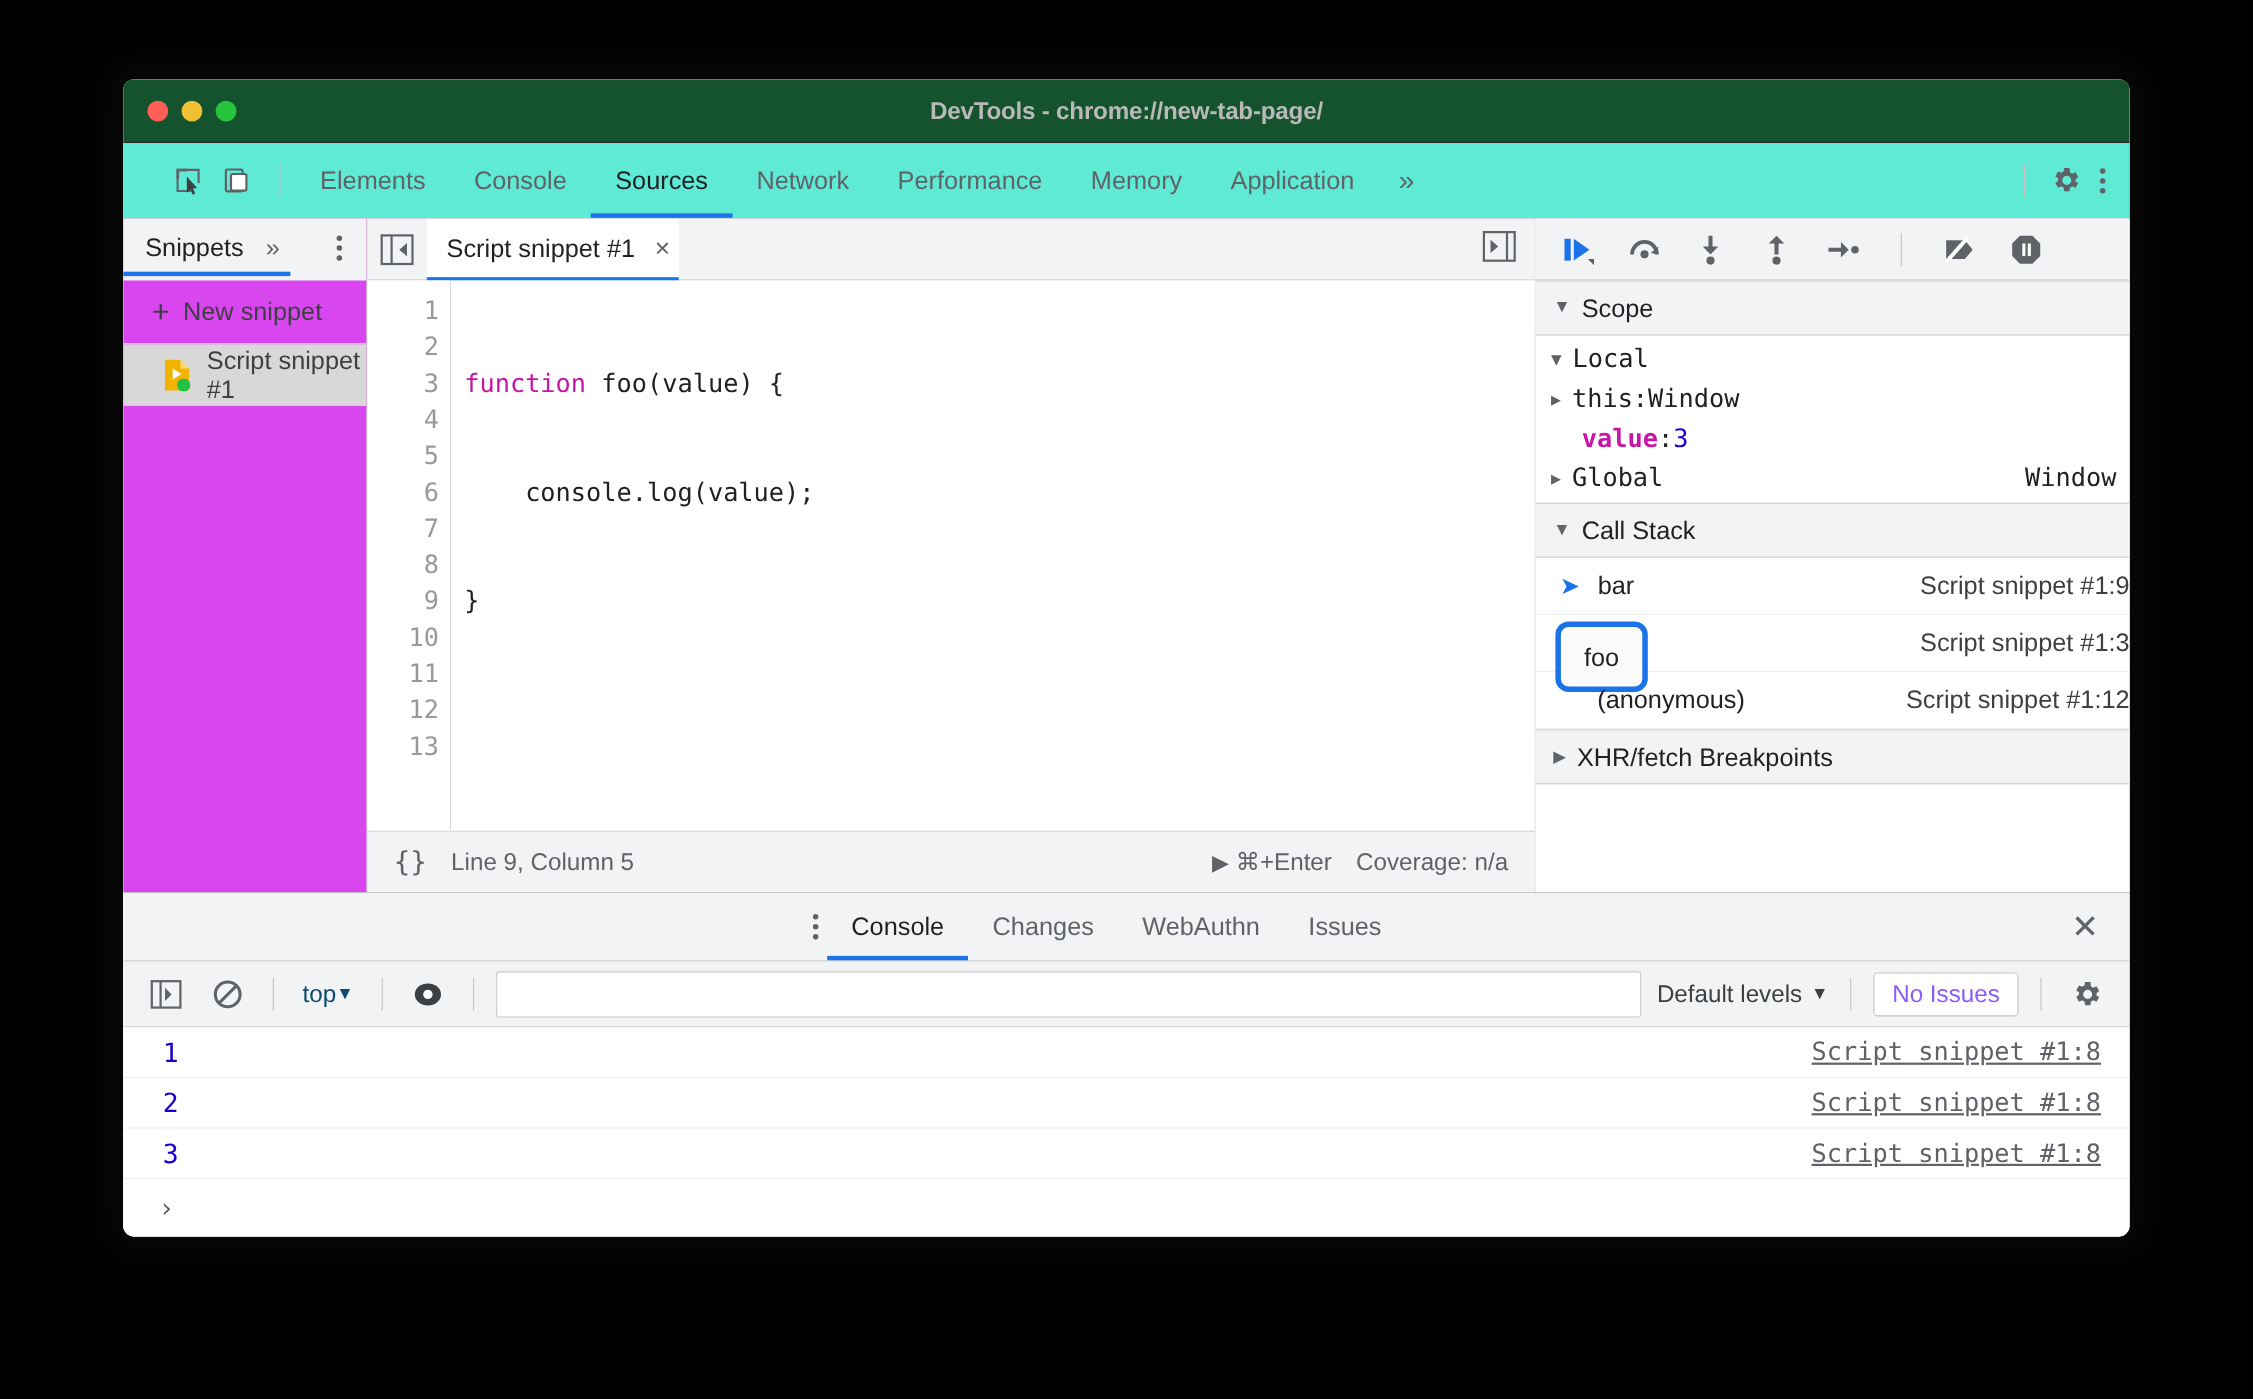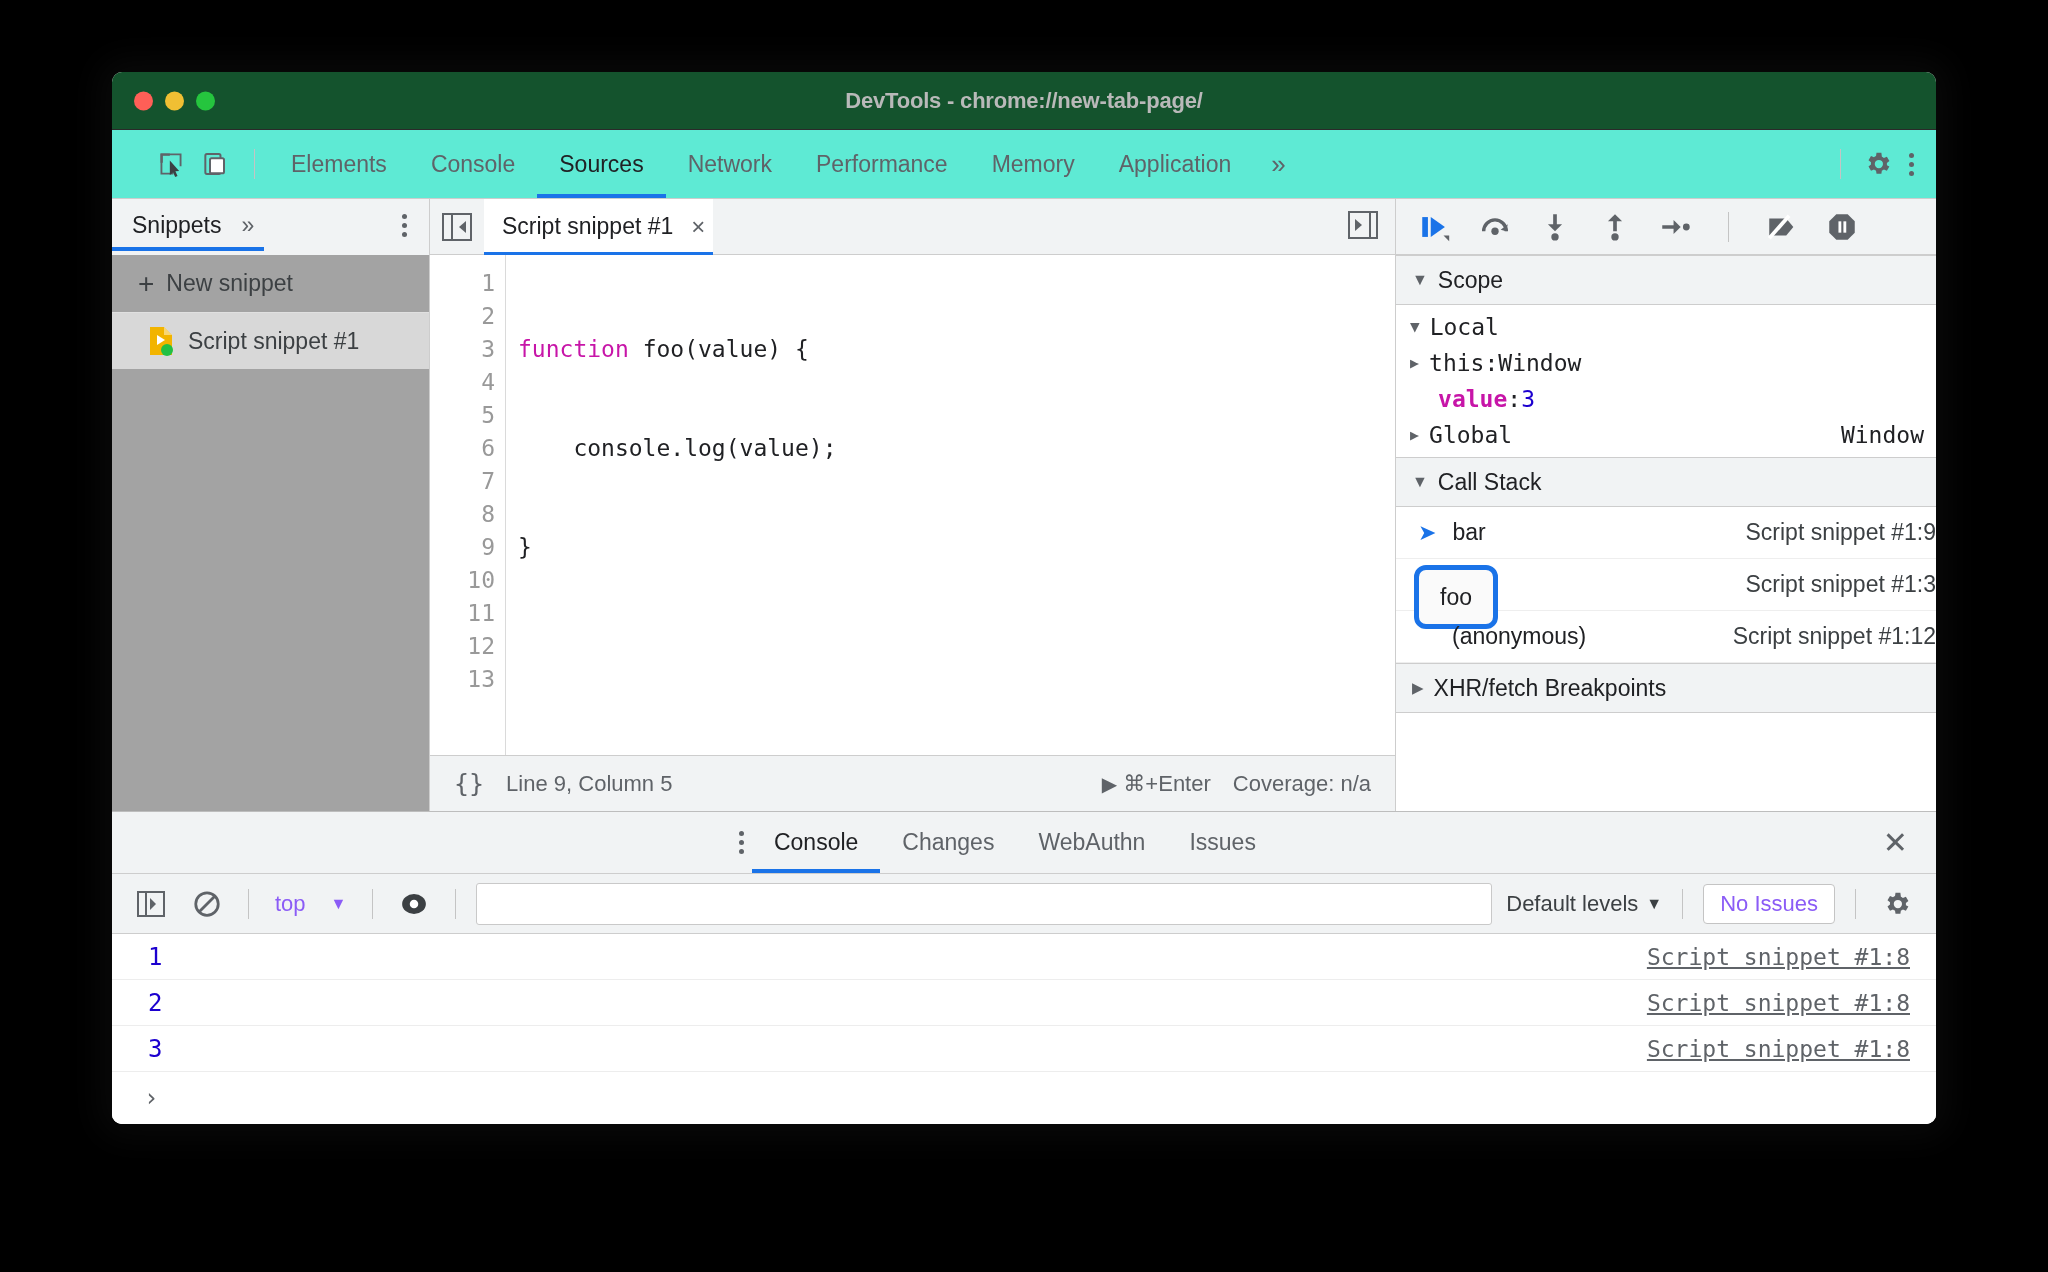--- a/index.html
+++ b/index.html
@@ -88,24 +88,24 @@
 
   
   .body-split {
     display: flex;
     height: 612px;
     background: #fff;
   }
 
   
   .nav-pane {
-    width: 318px;
+    width: 222px;
     border-right: 1px solid #cdcdcd;
     display: flex; flex-direction: column;
-    background: #a3a3a3;
+    background: #d946ef;
   }
   .nav-head {
     height: 56px;
     background: #f1f3f4;
     display: flex; align-items: center;
     padding: 0 14px 0 20px;
     border-bottom: 4px solid transparent;
     position: relative;
   }
   .nav-head::after {
@@ -310,22 +310,22 @@
   .console-toolbar {
     height: 60px;
     background: #f1f3f4;
     display: flex; align-items: center;
     padding: 0 18px;
     gap: 14px;
     border-bottom: 1px solid #cdcdcd;
   }
   .ct-sep { width:1px; height:30px; background:#c4c4c4; margin: 0 6px; }
   .ctx-select {
-    font-size: 22px; color:#8b5cf6;
-    display:flex; align-items:center; gap:25px;
+    font-size: 22px; color:#0c4a6e;
+    display:flex; align-items:center; gap:0;
     padding: 0 6px; cursor:pointer;
   }
   .filter-input {
     flex: 1;
     height: 42px;
     background: #fff;
     border: 1px solid #c9c9c9;
     border-radius: 3px;
     padding: 0 14px;
     font-size: 22px; color: #80868b;

